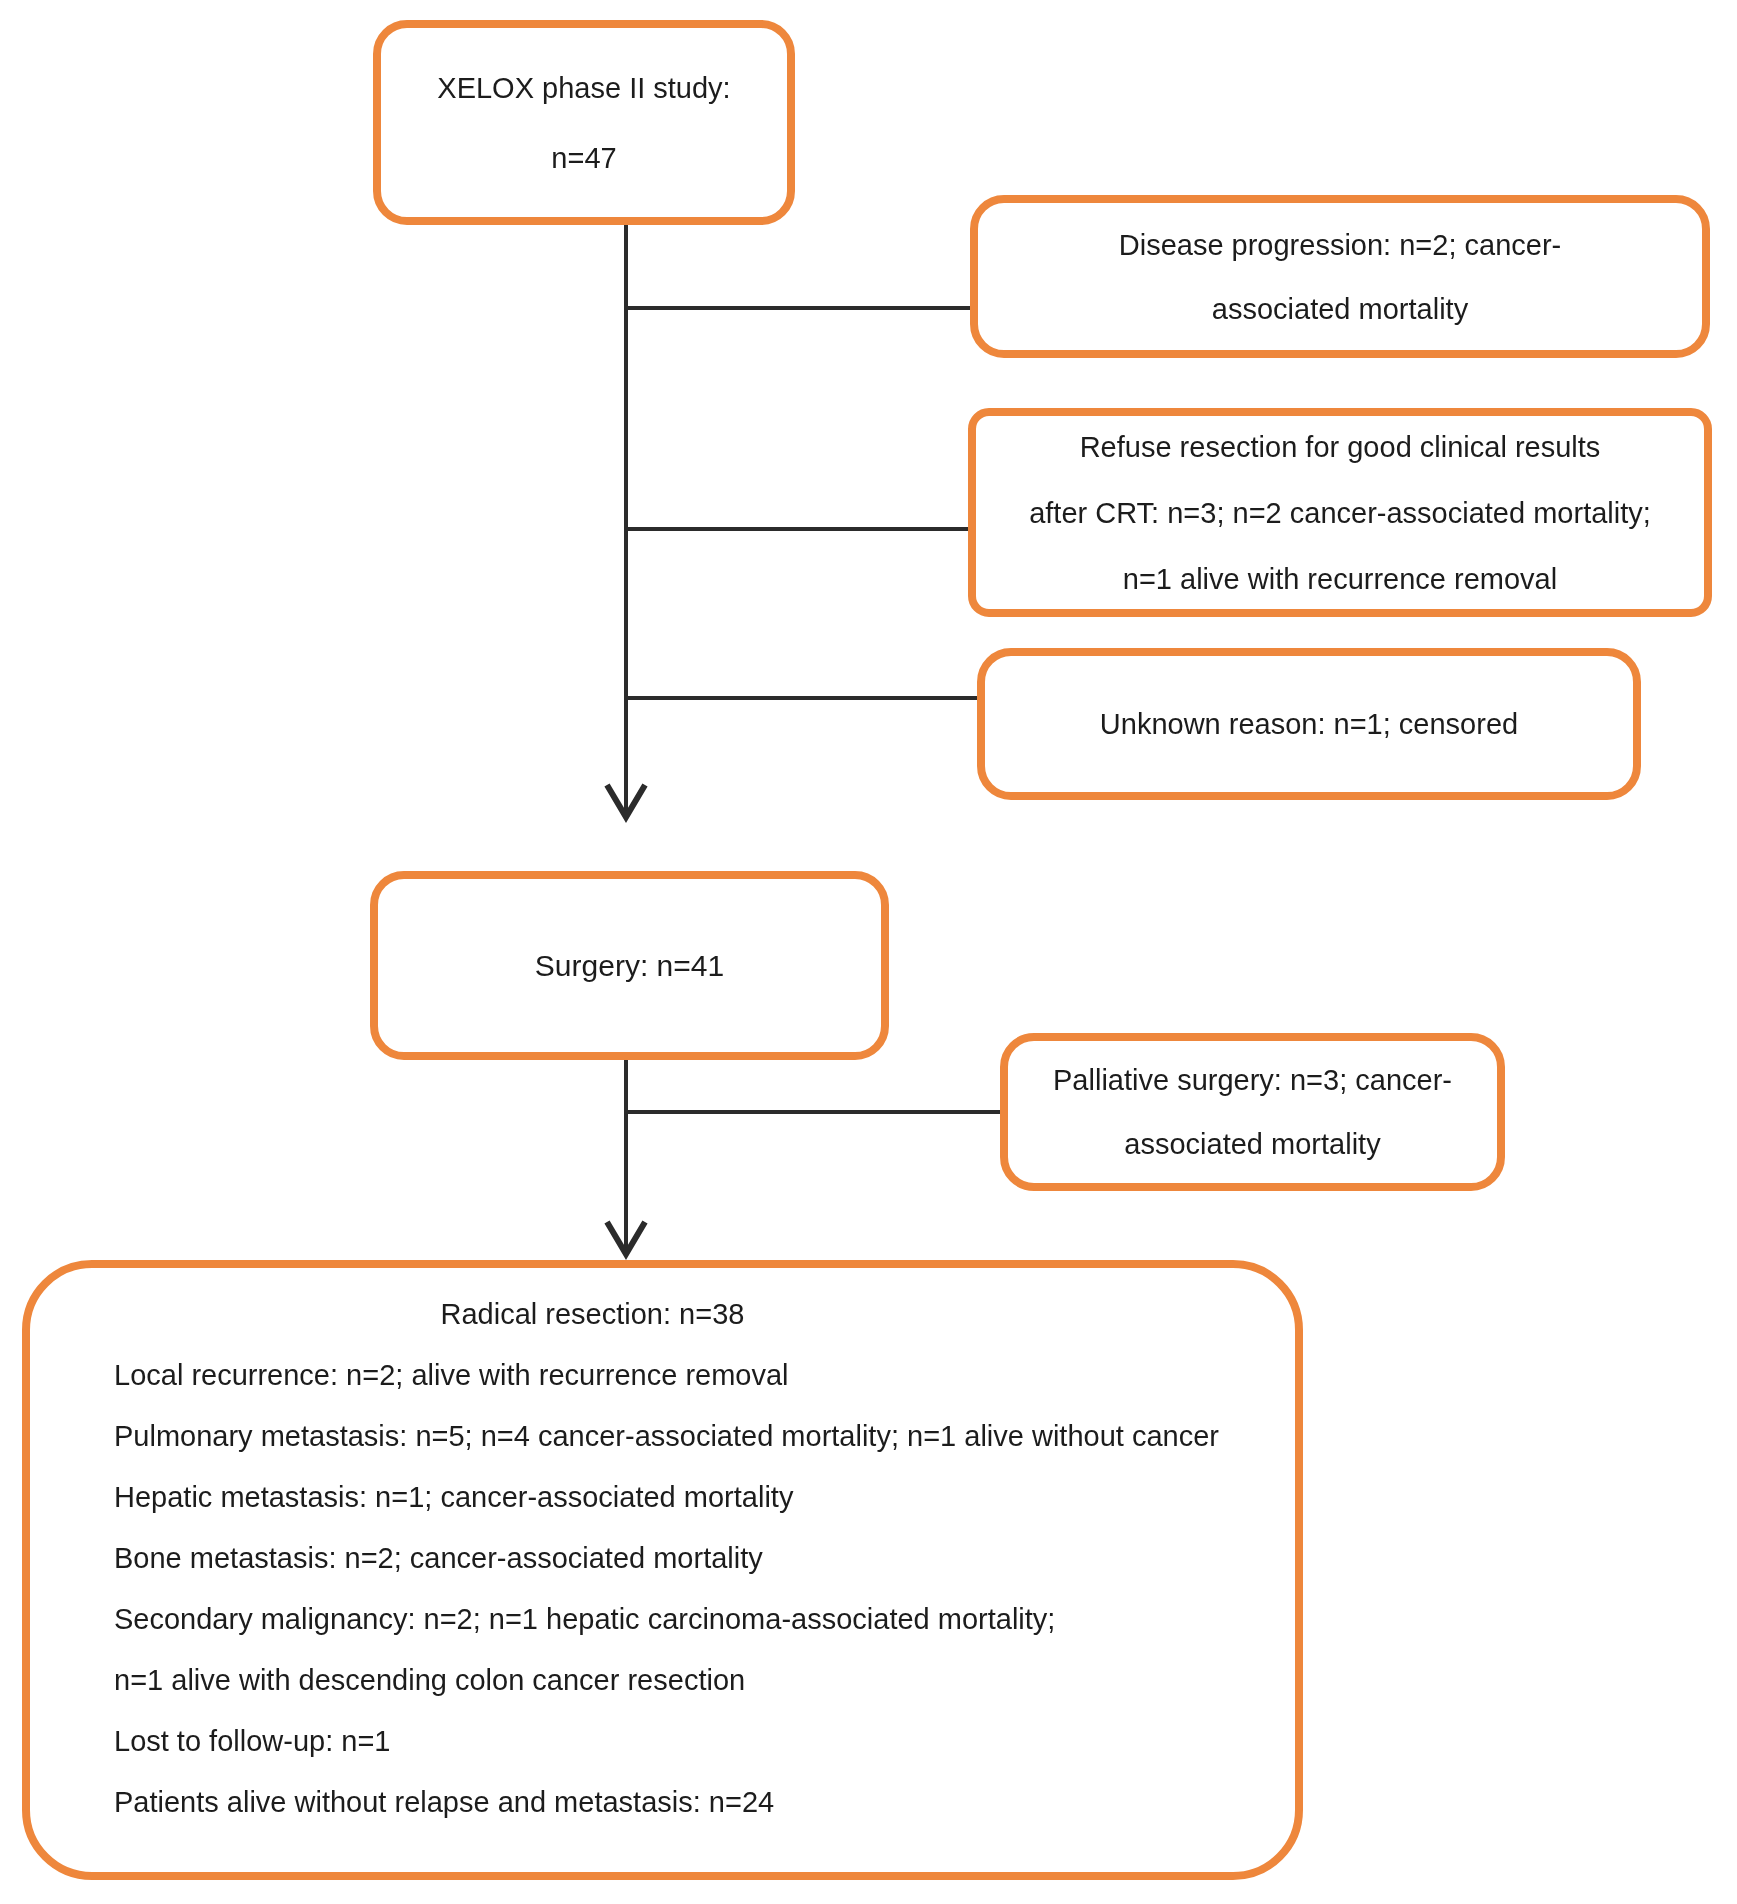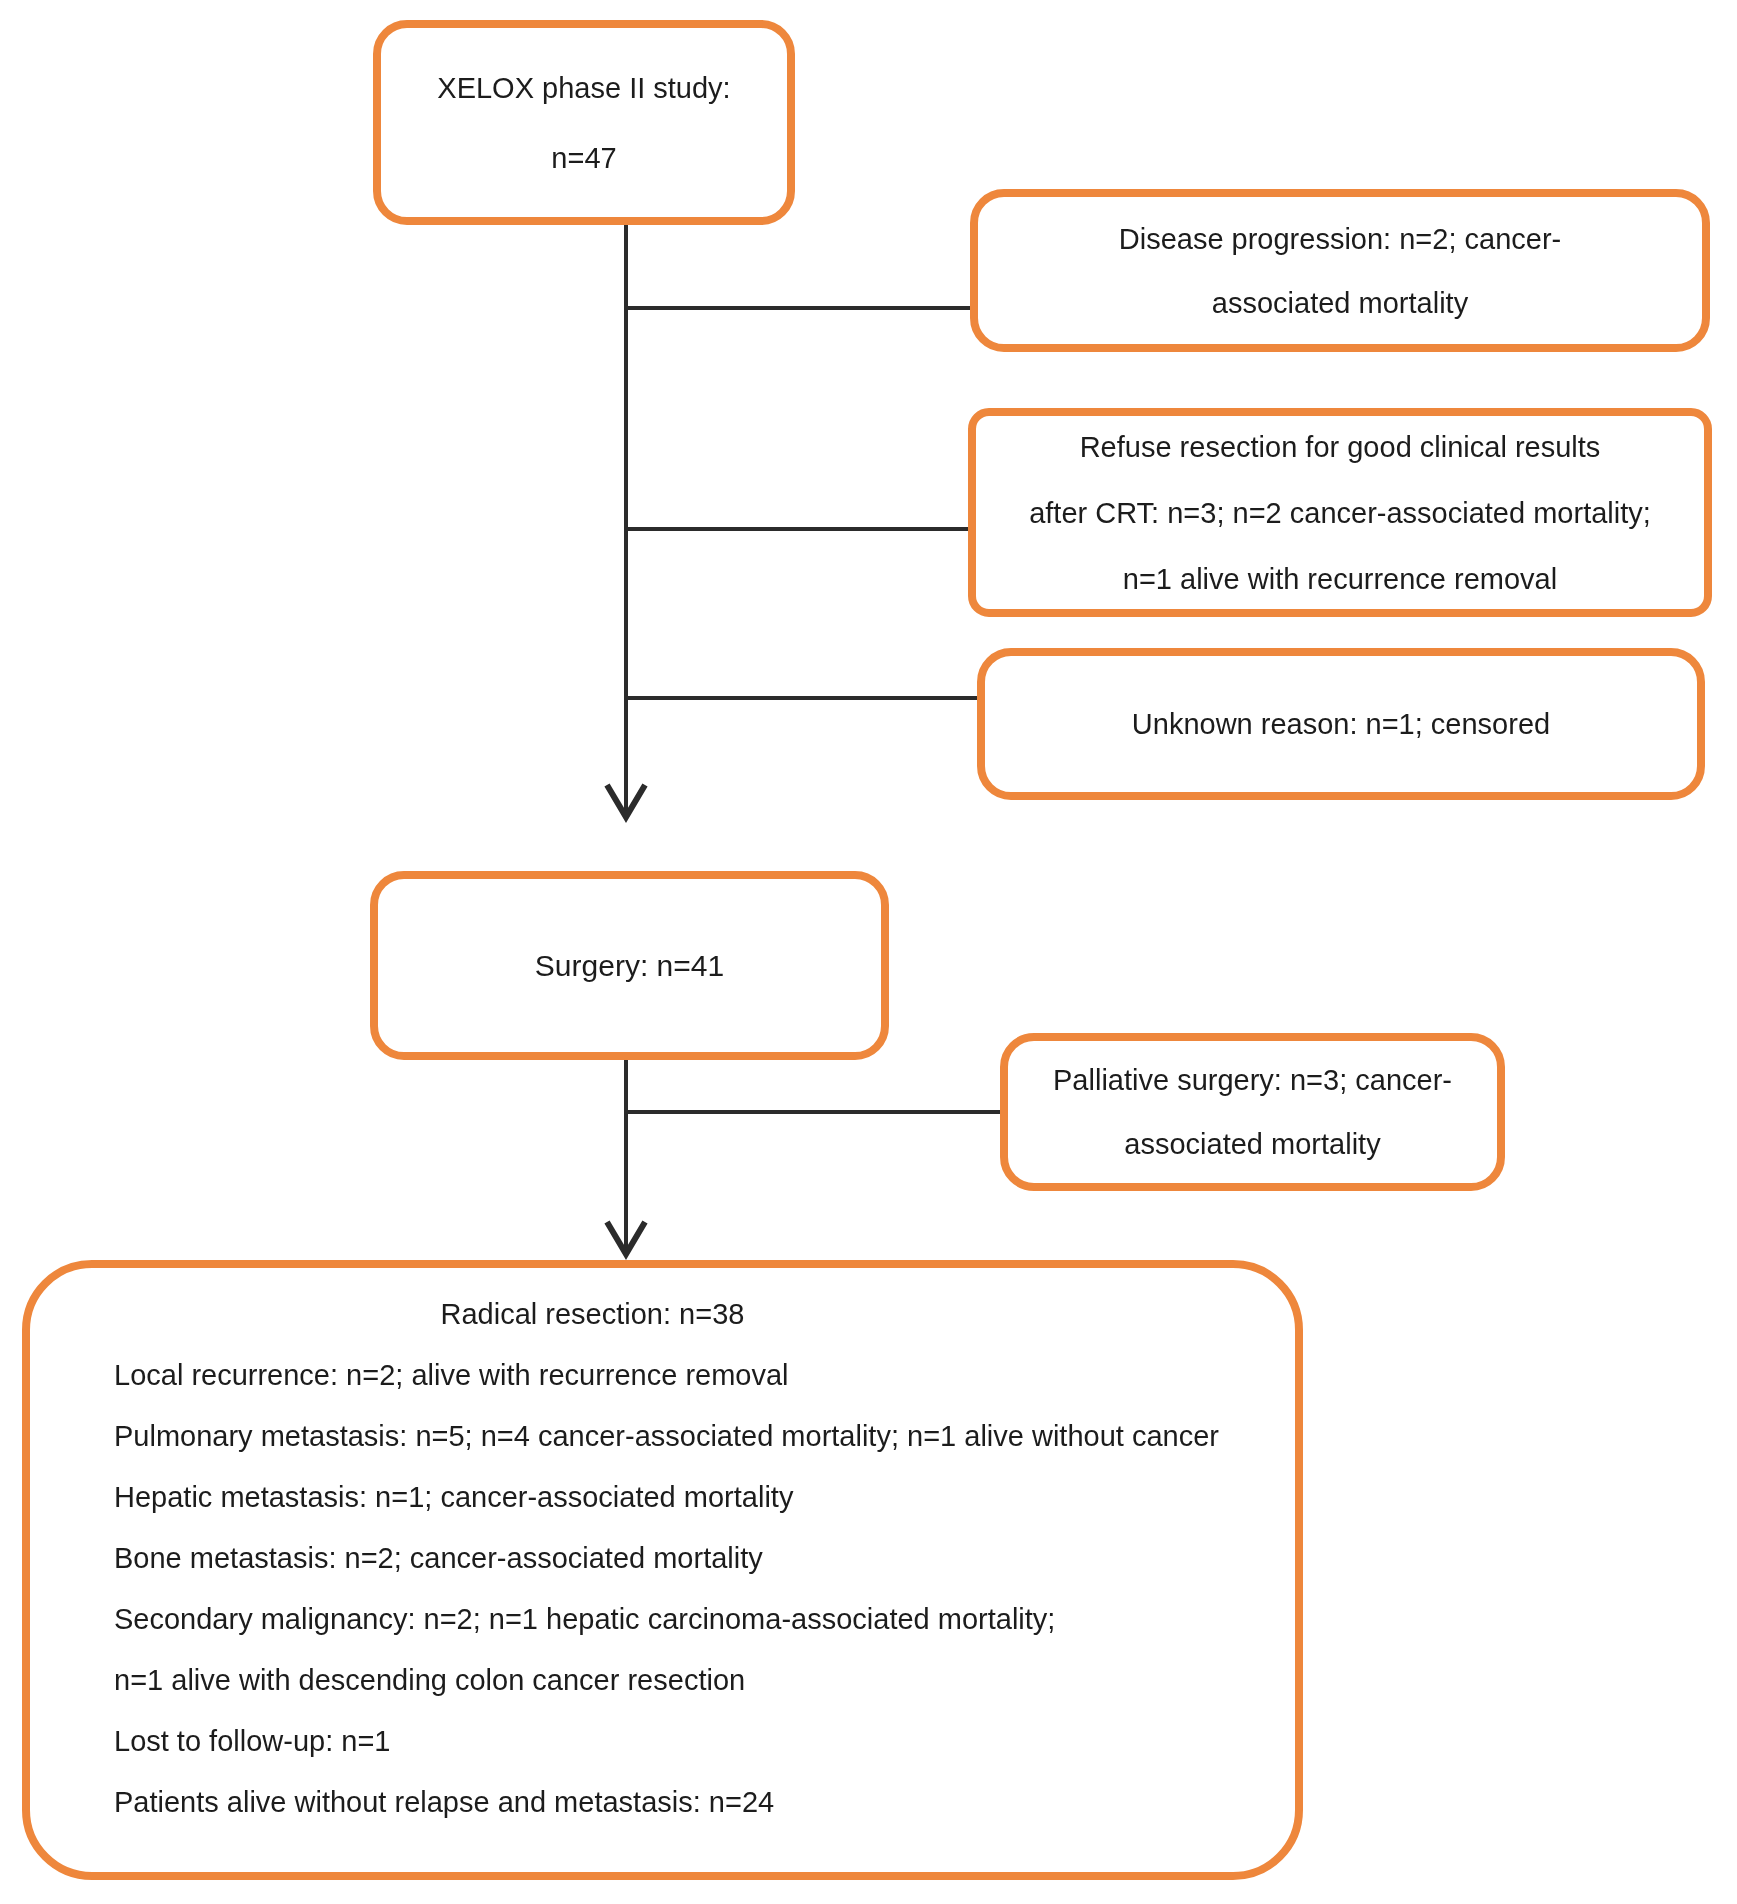--- a/index.html
+++ b/index.html
@@ -12,23 +12,23 @@
     position:absolute;left:0;top:0;width:1737px;height:1904px;z-index:0;
   }
   .box{
     position:absolute;z-index:1;background:#ffffff;
     border:8px solid #EE873C;border-radius:34px;
     display:flex;flex-direction:column;justify-content:center;align-items:center;
     font-size:29px;line-height:64px;text-align:center;
     box-sizing:border-box;white-space:nowrap;
   }
   .box-xelox{left:373px;top:20px;width:422px;height:205px;line-height:70px;}
-  .box-disease{left:970px;top:189px;width:740px;height:163px;}
+  .box-disease{left:970px;top:195px;width:740px;height:163px;}
   .box-refuse{left:968px;top:408px;width:744px;height:209px;line-height:66px;border-radius:21px;}
-  .box-unknown{left:977px;top:648px;width:728px;height:152px;}
+  .box-unknown{left:977px;top:648px;width:664px;height:152px;}
   .box-surgery{left:370px;top:823px;width:519px;height:189px;font-size:30px;margin-top:48px;}
   .box-palliative{left:1000px;top:1033px;width:505px;height:158px;}
   .box-radical{
     left:22px;top:1260px;width:1281px;height:620px;
     border-radius:70px;justify-content:flex-start;align-items:stretch;
     text-align:left;padding:16px 10px 10px 40px;line-height:61px;font-size:29px;
   }
   .radical-title{text-align:center;transform:translateX(-85px);}
   .radical-item{text-align:left;margin-left:44px;}
   .txt{display:block;}

